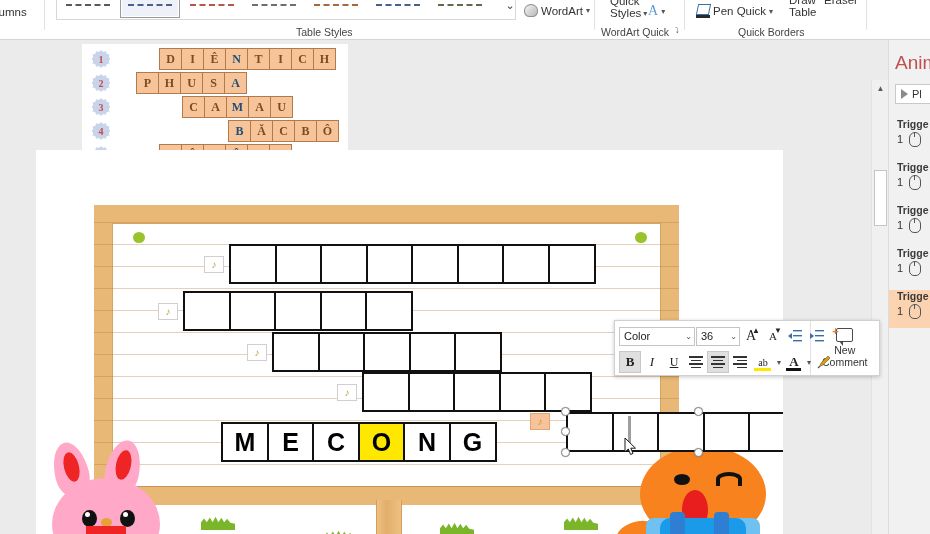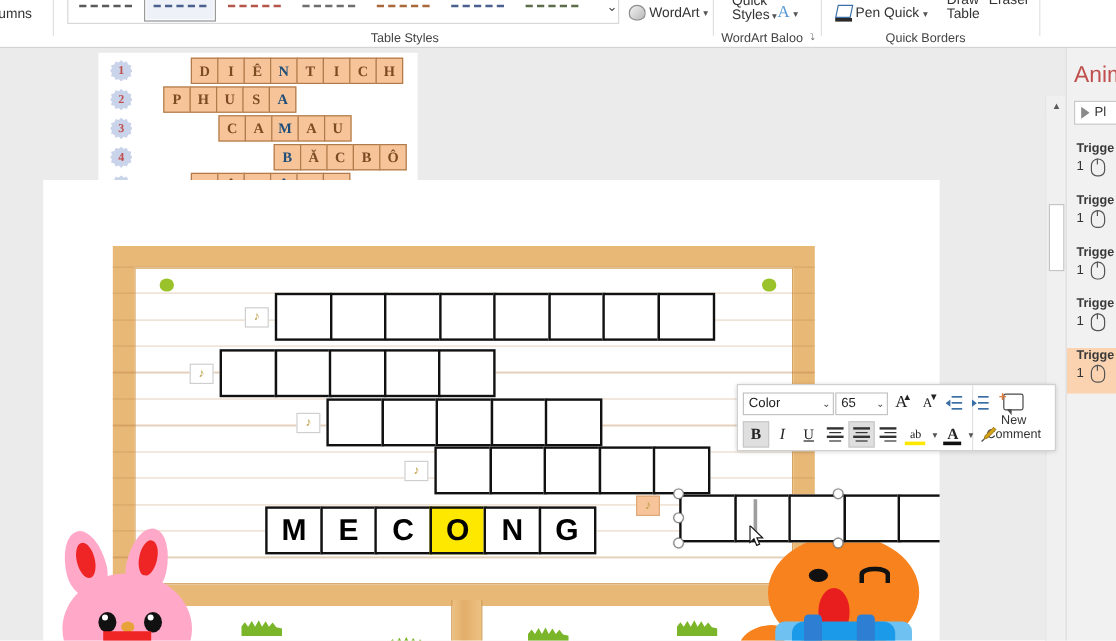--- a/index.html
+++ b/index.html
@@ -343,35 +343,35 @@
     <div class="gallery-more">⌄</div>
 
     <div class="rb-btn" style="left:524px; top:4px;">
       <span class="ico">
           <span class="icon-effects"></span>
         </span>
       <span>WordArt</span>
       <span class="caret">▾</span>
     </div>
 
-    <div class="grp-label" style="left:309px; top:26px;">Table Styles</div>
+    <div class="grp-label" style="left:296px; top:26px;">Table Styles</div>
     <div class="ribbon-groupline" style="left:594px;"></div>
 
     <div class="rb-btn" style="left:610px; top:-5px; flex-direction:column; align-items:flex-start; gap:0;">
       <span>Quick</span>
       <span style="display:flex;align-items:center;gap:2px;">
         <span>Styles</span>
         <span class="caret">▾</span>
       </span>
     </div>
     <div class="rb-btn" style="left:648px; top:4px;">
       <span class="icon-wordartA">A</span>
       <span class="caret">▾</span>
     </div>
-    <div class="grp-label" style="left:601px; top:26px;">WordArt Baloo</div>
+    <div class="grp-label" style="left:601px; top:26px;">WordArt Quick</div>
     <div class="grp-label" style="left:675px; top:26px; font-size:8px; color:#666;">⤵</div>
     <div class="ribbon-groupline" style="left:684px;"></div>
 
     <div class="rb-btn" style="left:696px; top:4px;">
       <span class="ico">
           <span class="icon-pencolor"></span>
         </span>
       <span>Pen Quick</span>
       <span class="caret">▾</span>
     </div>
@@ -608,21 +608,21 @@
   </div>
 
   <div class="minibar">
     <div class="mb-left">
       <div class="mb-row mb-r1" style="left:4px;">
         <div class="mb-combo" style="width:76px;">
           <span class="cv">Color</span>
           <span class="cd">⌄</span>
         </div>
         <div class="mb-combo" style="width:44px; margin-left:1px;">
-          <span class="cv">65</span>
+          <span class="cv">36</span>
           <span class="cd">⌄</span>
         </div>
         <div class="mb-ico" style="position:relative;">
           <span style="font-family:'Liberation Serif',serif;font-size:14px;">A</span>
           <span style="position:absolute;right:2px;top:1px;font-size:8px;">▲</span>
         </div>
         <div class="mb-ico" style="position:relative;">
           <span style="font-family:'Liberation Serif',serif;font-size:11px;">A</span>
           <span style="position:absolute;right:2px;top:1px;font-size:8px;">▼</span>
         </div>

